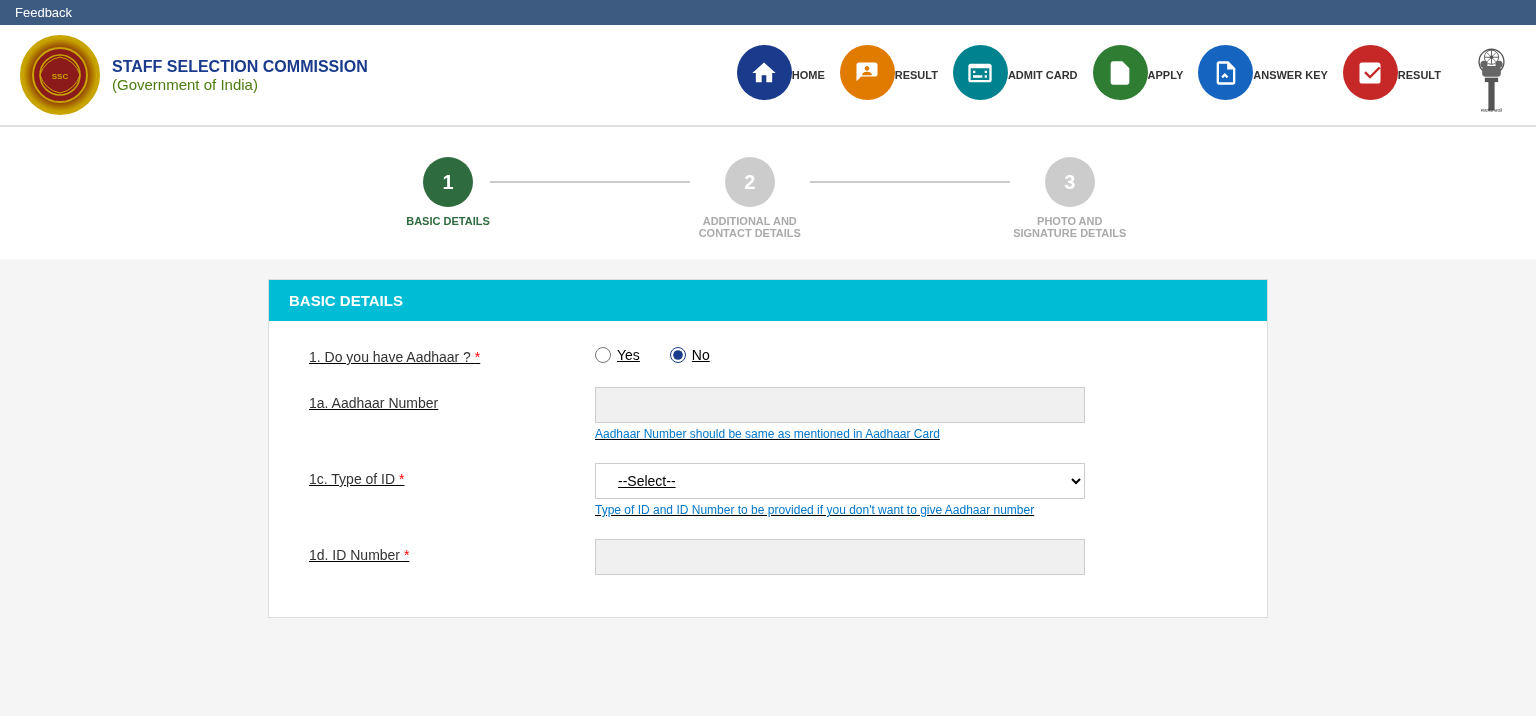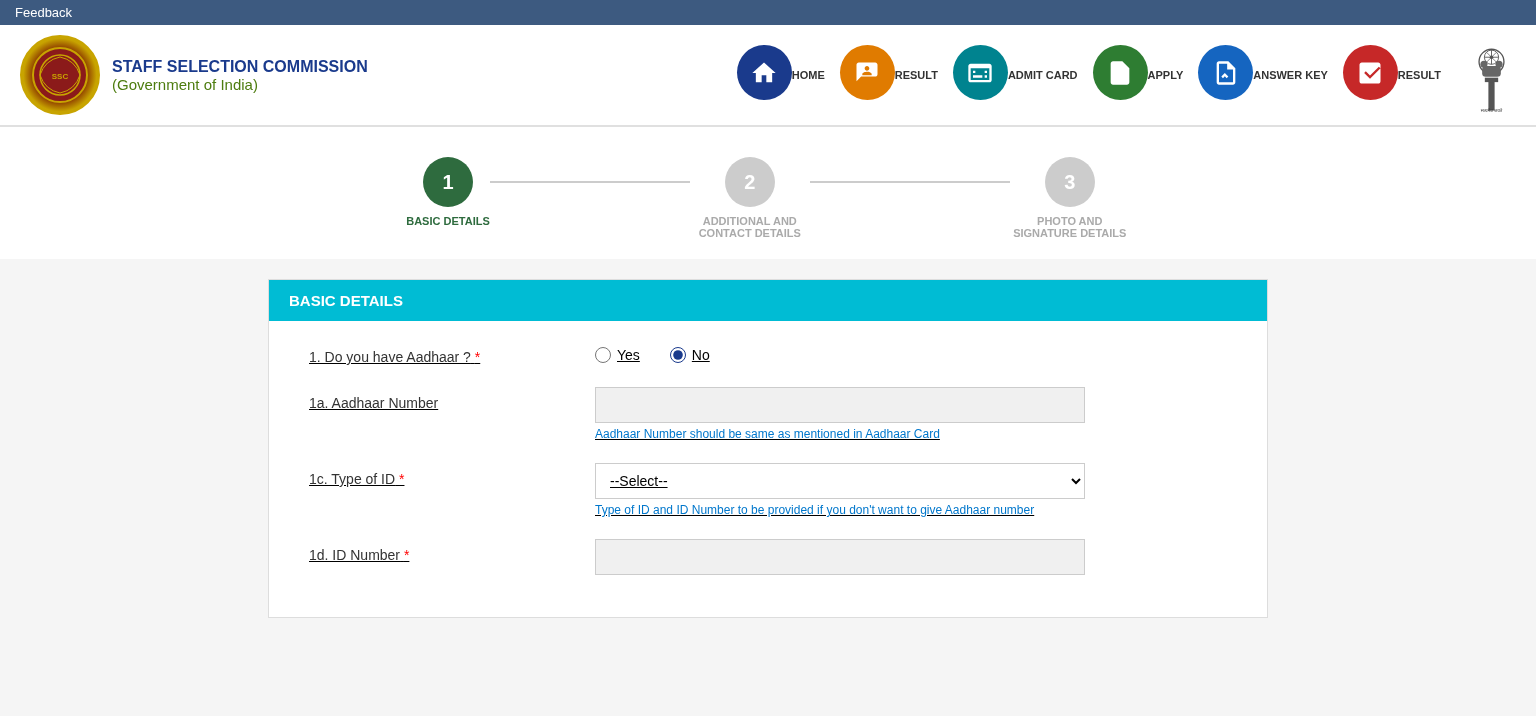--- a/index.html
+++ b/index.html
@@ -229,21 +229,21 @@
       font-size: 12px;
       margin-top: 4px;
     }
 
     .select-input {
       width: 100%;
       max-width: 490px;
       height: 36px;
       border: 1px solid #ccc;
       background: white;
-      padding: 0 10px;
+      padding: 0 18px;
       font-size: 14px;
       outline: none;
       cursor: pointer;
       appearance: auto;
     }
   </style>
 </head>
 <body>
 
 <div class="feedback-bar">

